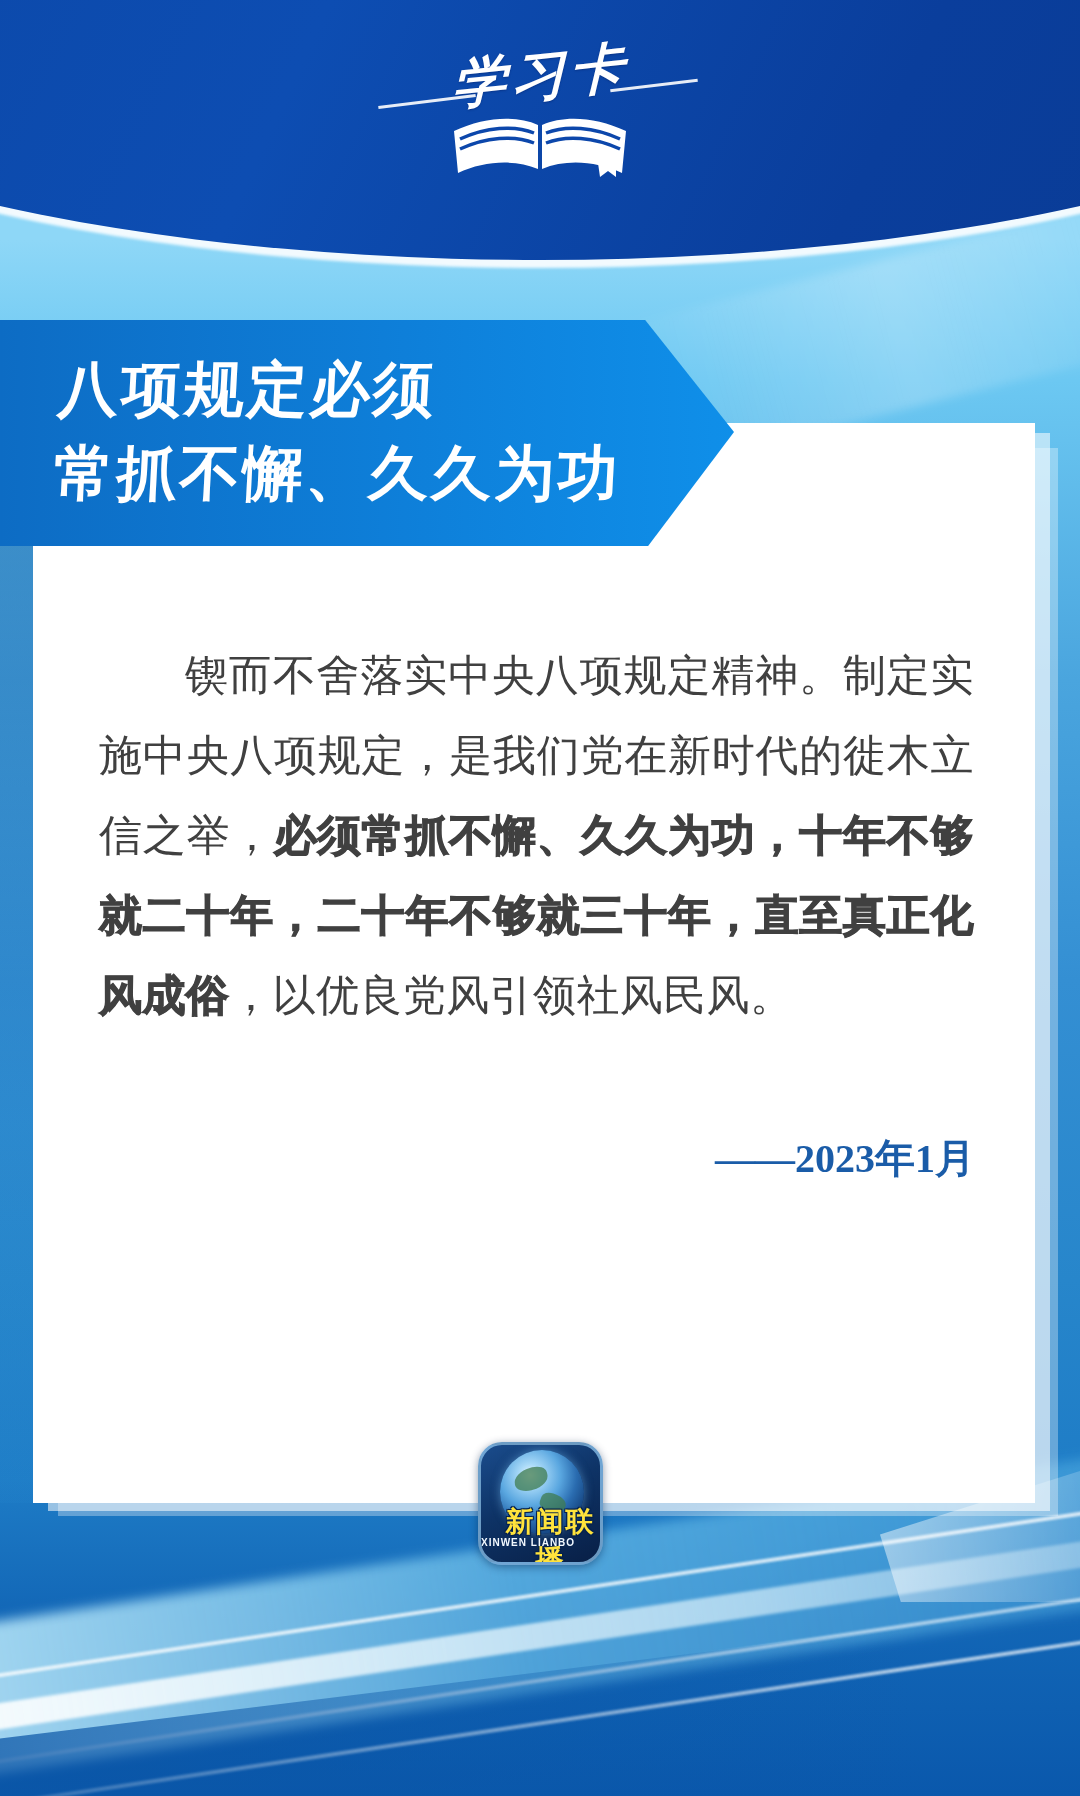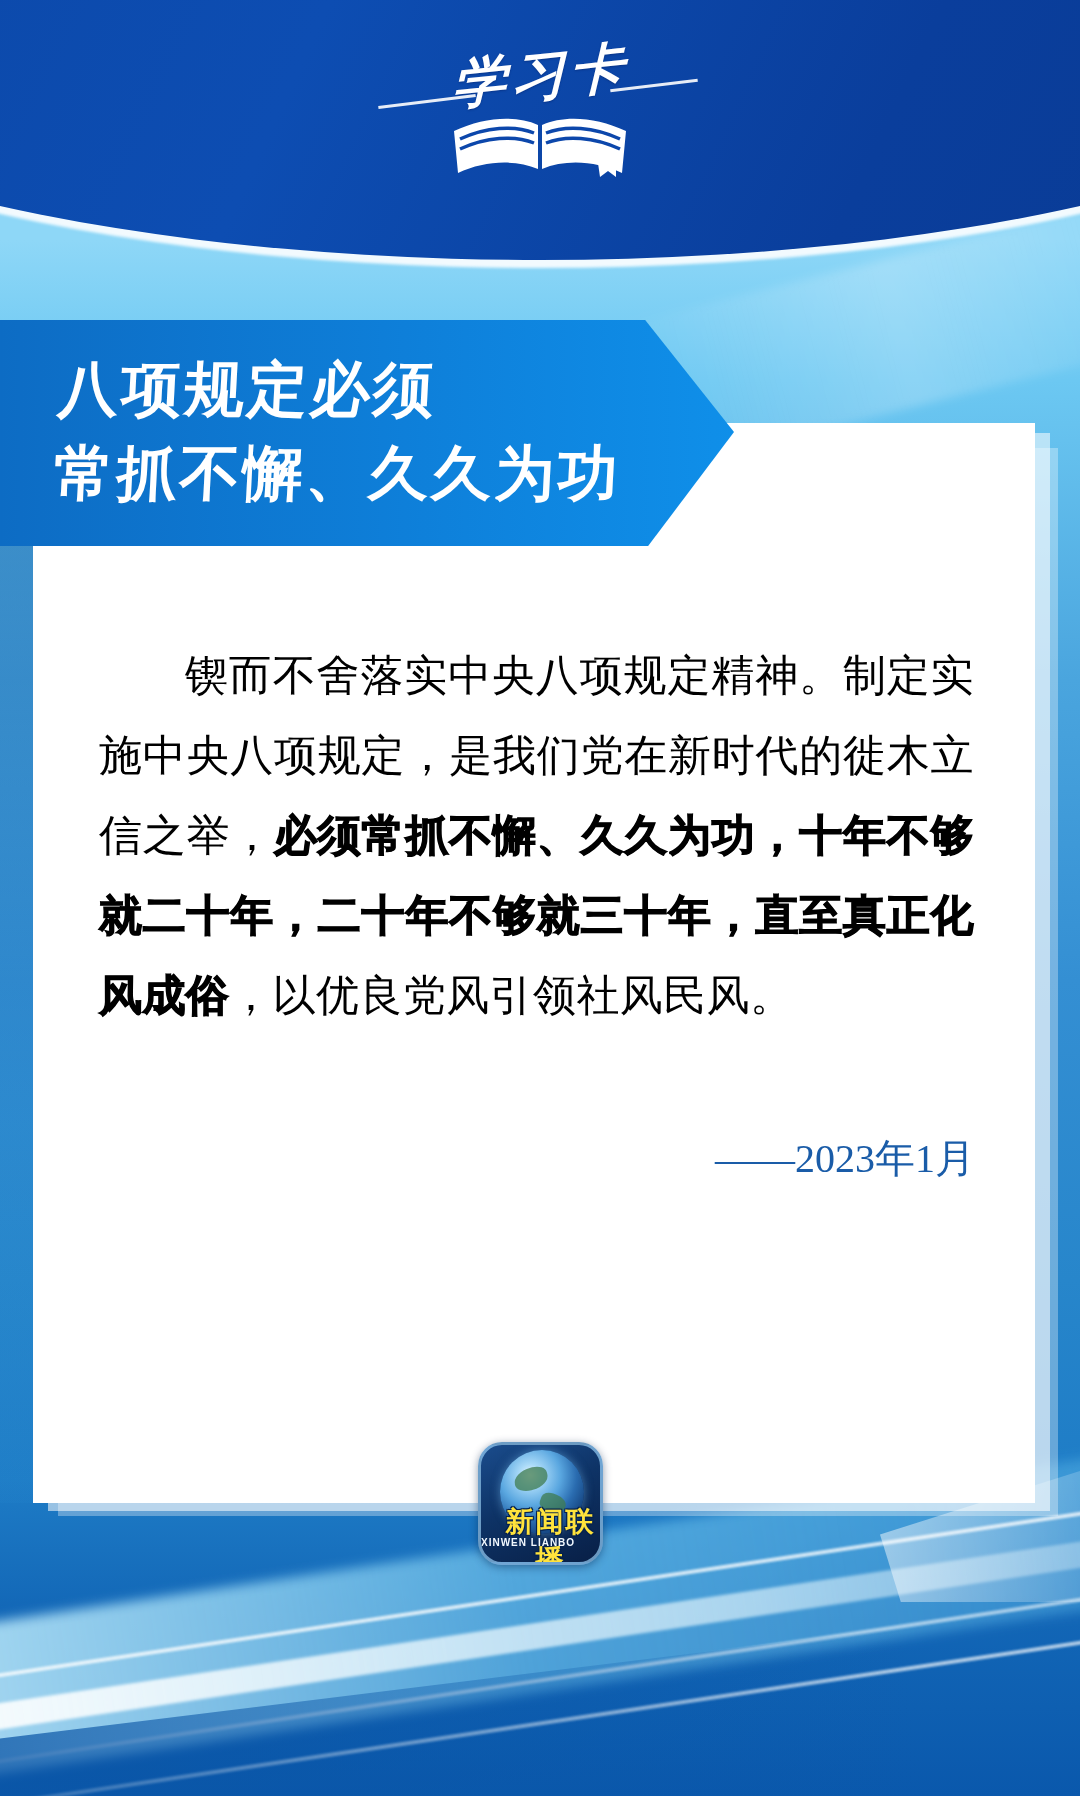--- a/index.html
+++ b/index.html
@@ -50,27 +50,27 @@
     clip-path:polygon(0 55%,100% 0,100% 100%,8% 100%);
   }
   
   .stack2{position:absolute;left:58px;top:448px;width:1000px;height:1068px;background:rgba(255,255,255,0.32);}
   .stack1{position:absolute;left:48px;top:433px;width:1002px;height:1078px;background:rgba(255,255,255,0.55);}
   .card{position:absolute;left:33px;top:423px;width:1002px;height:1080px;background:#ffffff;}
   
   .quote{
     position:absolute;left:99px;top:635px;width:875px;
     font-size:43px;line-height:80px;letter-spacing:.4px;
-    color:#000000;text-align:justify;text-indent:2em;
+    color:#404040;text-align:justify;text-indent:2em;
   }
   .seg-bold{font-weight:900;-webkit-text-stroke:1.1px currentColor;}
   .attribution{
     position:absolute;right:105px;top:1130px;width:760px;
     font-family:"Liberation Serif",serif;
-    font-size:40px;line-height:58px;color:#1a5ca8;text-align:right;
+    font-size:40px;line-height:58px;color:#1a5ca8;text-align:right;font-weight:bold;
   }
   
   .banner{
     position:absolute;left:0;top:320px;width:734px;height:226px;
     background:linear-gradient(90deg,#0d6cc4 0%,#0e7fd9 55%,#0f8fe9 100%);
     clip-path:polygon(0 0,87.9% 0,100% 49.6%,88.3% 100%,0 100%);
   }
   .banner-text{
     position:absolute;left:56px;top:28px;
     color:#ffffff;font-weight:900;font-size:60px;line-height:84px;

